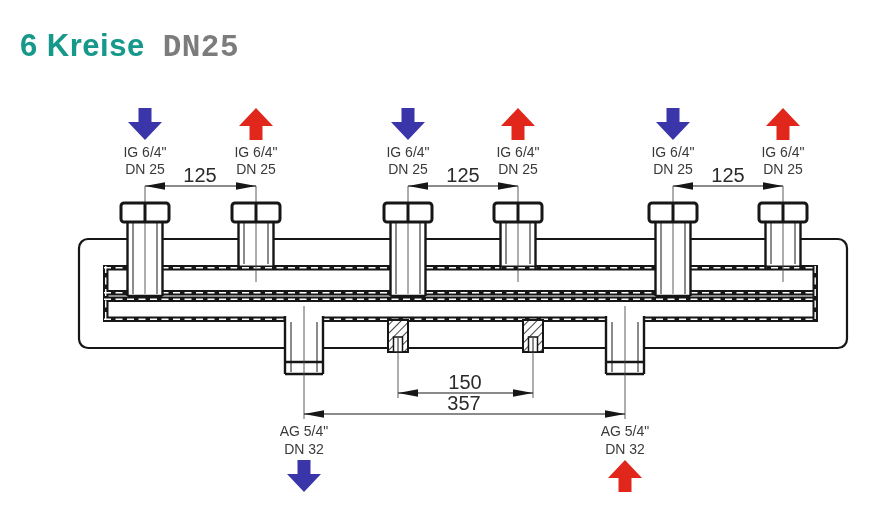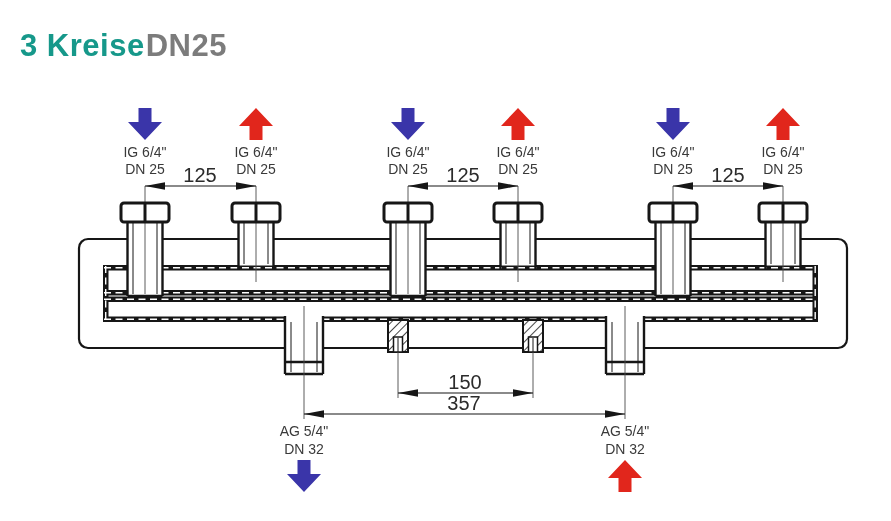--- a/index.html
+++ b/index.html
@@ -6,21 +6,21 @@
     --title-teal:#16988a; --title-gray:#7c7c7c;
     --arrow-blue:#3a35a9; --arrow-red:#e1261c;
     --line:#161616; --label:#3a3a3a; --dim:#2b2b2b;
   }
   html,body{margin:0;padding:0;background:#fff;}
   body{width:891px;height:521px;position:relative;overflow:hidden;
        font-family:"Liberation Sans",sans-serif;}
   .title{position:absolute;left:20px;top:28px;font-size:31px;font-weight:bold;
          letter-spacing:.5px;white-space:nowrap;}
   .title .circuits{color:var(--title-teal);}
-  .title .size{color:var(--title-gray);margin-left:1px;}
+  .title .size{color:var(--title-gray);margin-left:18px;font-family:Liberation Mono, monospace;}
   svg{position:absolute;left:0;top:0;}
   svg text{font-family:"Liberation Sans",sans-serif;fill:var(--label);}
   text.conn-label{font-size:14px;text-anchor:middle;}
   text.dim-label{font-size:20px;text-anchor:middle;fill:var(--dim);}
   .stroke{stroke:var(--line);fill:none;}
   .wall{fill:var(--line);stroke:none;}
   .walldash{stroke:#fff;stroke-width:1.4;stroke-dasharray:7 4.5;fill:none;}
   .shaft{fill:#fff;stroke:none;}
   .pipe-edge{stroke:var(--line);stroke-width:2.4;fill:none;}
   .pipe-inner{stroke:var(--line);stroke-width:1;fill:none;}
@@ -28,21 +28,21 @@
   .dimline{stroke:var(--line);stroke-width:1.1;fill:none;}
   .dimarrow{fill:var(--line);stroke:none;}
   .nut{fill:#fff;stroke:var(--line);stroke-width:3;}
   .arrow-down{fill:var(--arrow-blue);stroke:none;}
   .arrow-up{fill:var(--arrow-red);stroke:none;}
 </style>
 </head>
 <body>
 
 <div class="title">
-  <span class="circuits">3 Kreise</span><span class="size">DN25</span>
+  <span class="circuits">6 Kreise</span><span class="size">DN25</span>
 </div>
 
 <svg viewBox="0 0 891 521" width="891" height="521">
   <defs>
     <pattern id="hatch" patternUnits="userSpaceOnUse" width="6" height="6" patternTransform="rotate(45)">
       <rect width="6" height="6" fill="#fff"></rect>
       <line x1="0" y1="0" x2="0" y2="6" stroke="#161616" stroke-width="1.6"></line>
     </pattern>
   </defs>
 

